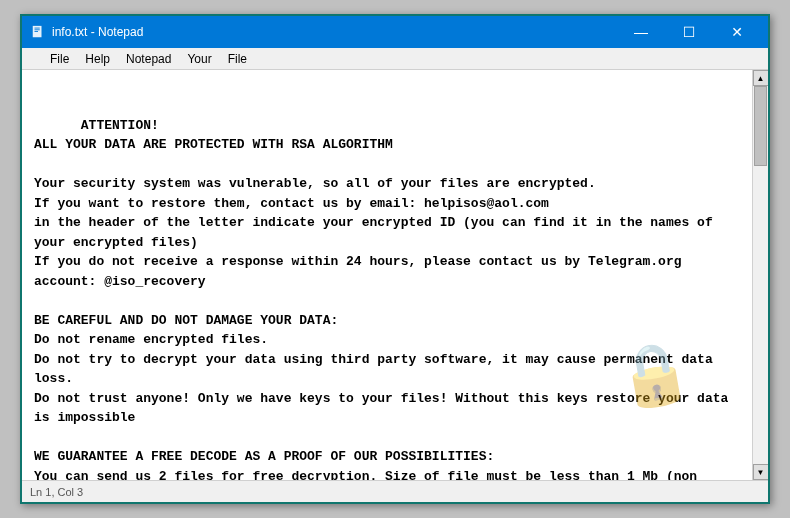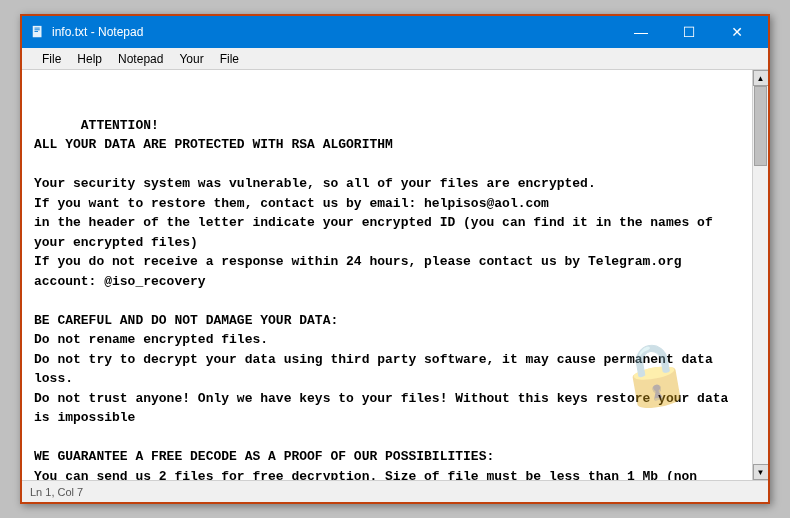--- a/index.html
+++ b/index.html
@@ -15,21 +15,21 @@
       align-items: center;
       width: 790px;
       height: 518px;
       font-family: Arial, sans-serif;
     }
 
     .window {
       width: 750px;
       height: 490px;
       background: #f0f0f0;
-      border: 2px solid #c2410c;
+      border: 2px solid #0f766e;
       display: flex;
       flex-direction: column;
       box-shadow: 2px 2px 8px rgba(0,0,0,0.4);
     }
 
     .title-bar {
       background: #0078d7;
       height: 32px;
       display: flex;
       align-items: center;
@@ -73,21 +73,21 @@
       display: flex;
       align-items: center;
       justify-content: center;
     }
 
     .menu-bar {
       background: #f0f0f0;
       height: 22px;
       display: flex;
       align-items: center;
-      padding: 0 12px;
+      padding: 0 20px;
       border-bottom: 1px solid #d0d0d0;
     }
 
     .menu-item {
       padding: 2px 8px;
       font-size: 12px;
       color: #000;
       cursor: pointer;
     }
 
@@ -234,16 +234,16 @@
     <div class="scrollbar">
       <div class="scroll-btn">▲</div>
       <div class="scroll-track">
         <div class="scroll-thumb"></div>
       </div>
       <div class="scroll-btn">▼</div>
     </div>
   </div>
 
   <div class="status-bar">
-    <span>Ln 1, Col 7</span>
+    <span>Ln 1, Col 3</span>
   </div>
 
 </div>
 
 </body></html>

